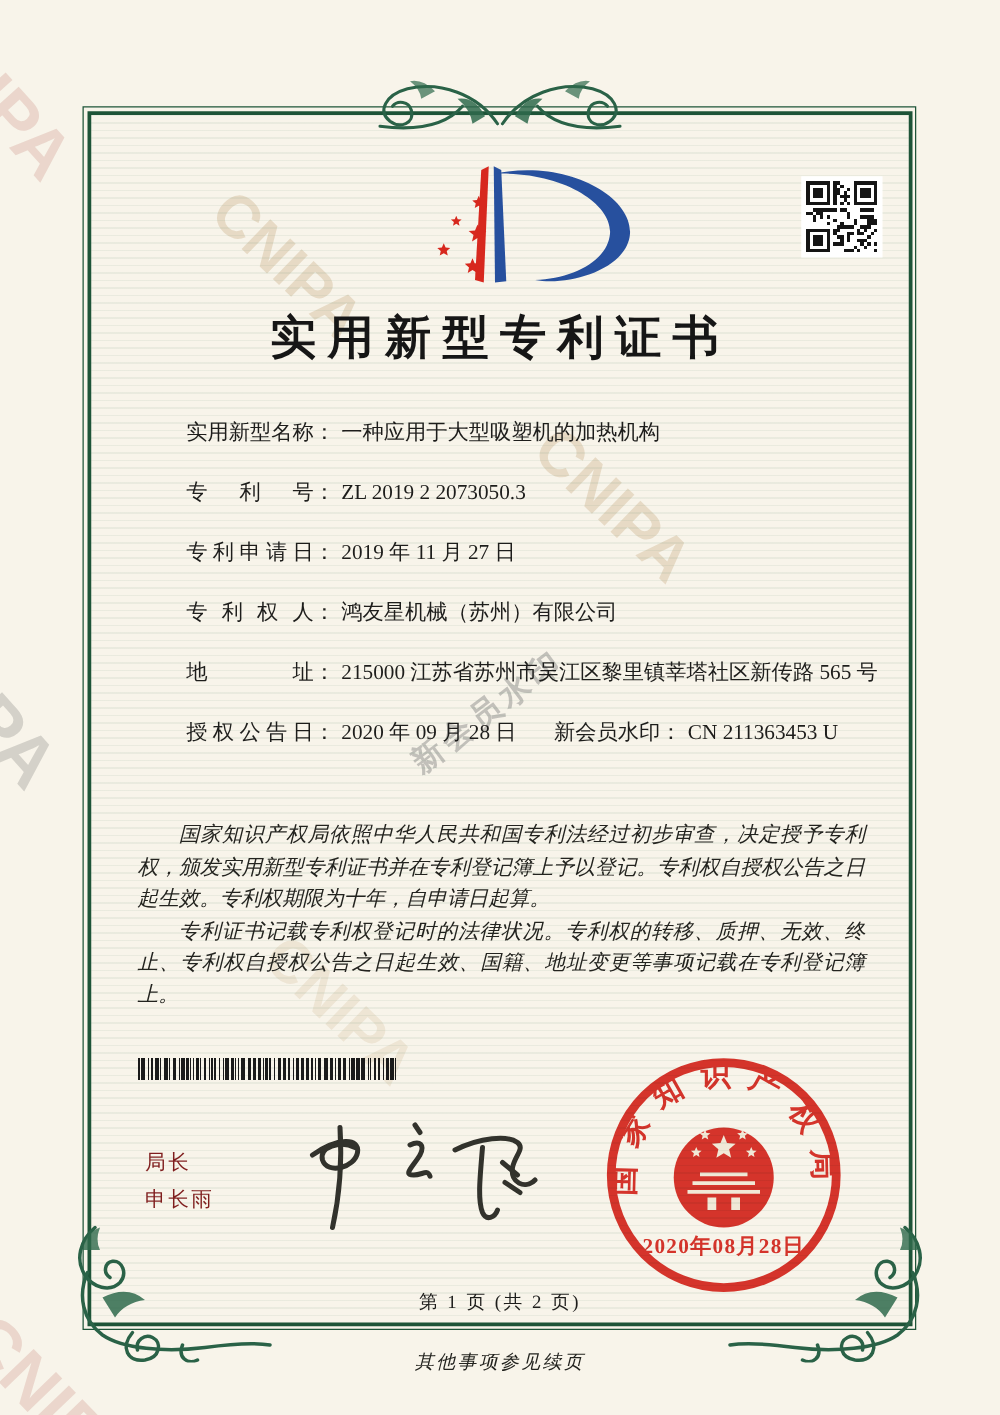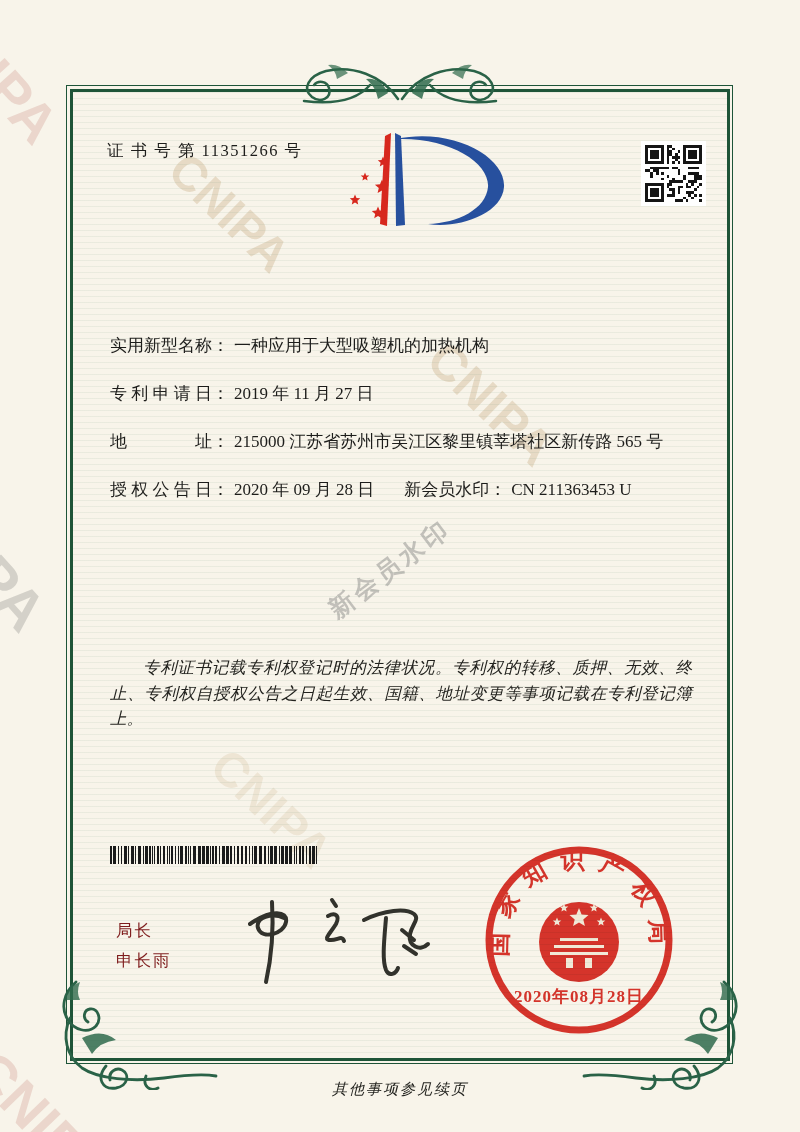--- a/index.html
+++ b/index.html
@@ -28,21 +28,21 @@
          background:repeating-linear-gradient(180deg,rgba(110,150,122,0.10) 0px,rgba(110,150,122,0.10) 1px,rgba(0,0,0,0) 1px,rgba(0,0,0,0) 6px);}
   .orn{position:absolute;z-index:4;pointer-events:none;}
   
   .abs{position:absolute;z-index:3;}
   .cert-no{left:107px;top:140px;font-size:16.5px;letter-spacing:1.5px;}
   .logo{left:338px;top:129px;}
   .qr{left:641px;top:141px;background:#fff;}
   .title{left:0;right:0;top:245px;text-align:center;font-size:37px;font-weight:bold;
          letter-spacing:9px;color:#161616;}
   .rows{left:110px;top:336px;width:594px;display:flex;flex-direction:column;gap:28px;}
-  .row{font-size:17px;line-height:20px;white-space:nowrap;}
+  .row{font-size:17px;line-height:20px;white-space:nowrap;margin-left:39px;}
   .flabel{display:inline-block;width:102px;text-align:justify;text-align-last:justify;vertical-align:top;}
   .fcolon{display:inline-block;}
   .fvalue{margin-left:5px;}
   .grp2{margin-left:30px;}
   .body-text{left:110px;top:655px;width:582px;font-size:16.5px;line-height:25.6px;
              text-align:justify;font-style:italic;color:#23231f;}
   .body-text p{margin:0;text-indent:2em;}
   .barcode{left:110px;top:846px;}
   .signer{left:116px;top:915px;font-family:"Liberation Sans","DejaVu Sans",sans-serif;
           font-size:16.5px;letter-spacing:2px;color:#7f1d1d;line-height:30px;}
@@ -95,21 +95,20 @@
     <use href="#half-scroll" transform="translate(100,0) scale(-1,1)"></use>
     <use href="#half-scroll" transform="translate(100,0)"></use>
   </svg>
   <svg class="orn deco" style="left:46px;top:978px" width="175" height="112" viewBox="0 0 175 112">
     <use href="#corner-flourish"></use>
   </svg>
   <svg class="orn deco" style="left:579px;top:978px" width="175" height="112" viewBox="0 0 175 112">
     <use href="#corner-flourish" transform="translate(175,0) scale(-1,1)"></use>
   </svg>
 
-  <div class="abs cert-no">证 书 号 第 11351266 号</div>
 
   <svg class="abs logo deco" width="172" height="104" viewBox="0 0 172 104">
     <polygon class="star5" fill="#d7281e" points="45.0,27.5 46.5,31.0 50.2,31.3 47.4,33.8 48.2,37.4 45.0,35.5 41.8,37.4 42.6,33.8 39.8,31.3 43.5,31.0"></polygon>
     <polygon class="star5" fill="#d7281e" points="27.0,43.5 28.2,46.4 31.3,46.6 28.9,48.6 29.6,51.6 27.0,50.0 24.4,51.6 25.1,48.6 22.7,46.6 25.8,46.4"></polygon>
     <polygon class="star5" fill="#d7281e" points="44.0,50.5 46.0,55.3 51.1,55.7 47.2,59.0 48.4,64.1 44.0,61.4 39.6,64.1 40.8,59.0 36.9,55.7 42.0,55.3"></polygon>
     <polygon class="star5" fill="#d7281e" points="17.0,65.5 18.5,69.0 22.2,69.3 19.4,71.8 20.2,75.4 17.0,73.5 13.8,75.4 14.6,71.8 11.8,69.3 15.5,69.0"></polygon>
     <polygon class="star5" fill="#d7281e" points="40.0,77.5 41.7,81.6 46.2,82.0 42.8,84.9 43.8,89.3 40.0,86.9 36.2,89.3 37.2,84.9 33.8,82.0 38.3,81.6"></polygon>
     <polygon points="47,7 53,4 49,97 42,95" fill="#d7281e"></polygon>
     <polygon points="57,4 63,7 67,96 58,97" fill="#27509e"></polygon>
     <path d="M58,10 C115,-2 168,28 166,58 C164,86 118,100 90,95 C120,94 148,80 150,58 C152,34 112,8 58,10 Z" fill="#27509e"></path>
@@ -308,37 +307,45 @@
       <rect x="4" y="20" width="1" height="1"></rect>
       <rect x="5" y="20" width="1" height="1"></rect>
       <rect x="6" y="20" width="1" height="1"></rect>
       <rect x="11" y="20" width="1" height="1"></rect>
       <rect x="12" y="20" width="1" height="1"></rect>
       <rect x="13" y="20" width="1" height="1"></rect>
       <rect x="15" y="20" width="1" height="1"></rect>
       <rect x="20" y="20" width="1" height="1"></rect>
     </svg>
 
+  <div class="abs title">实用新型专利证书</div>
 
   <div class="abs rows">
     <div class="row">
       <span class="flabel">实用新型名称</span><span class="fcolon">：</span><span class="fvalue">一种应用于大型吸塑机的加热机构</span>
     </div>
     <div class="row">
+      <span class="flabel">专利号</span><span class="fcolon">：</span><span class="fvalue">ZL 2019 2 2073050.3</span>
+    </div>
+    <div class="row">
       <span class="flabel">专利申请日</span><span class="fcolon">：</span><span class="fvalue">2019 年 11 月 27 日</span>
     </div>
     <div class="row">
+      <span class="flabel">专利权人</span><span class="fcolon">：</span><span class="fvalue">鸿友星机械（苏州）有限公司</span>
+    </div>
+    <div class="row">
       <span class="flabel">地址</span><span class="fcolon">：</span><span class="fvalue">215000 江苏省苏州市吴江区黎里镇莘塔社区新传路 565 号</span>
     </div>
     <div class="row">
       <span class="flabel">授权公告日</span><span class="fcolon">：</span><span class="fvalue">2020 年 09 月 28 日</span><span class="grp2"><span>新会员水印</span><span>：</span><span class="fvalue">CN 211363453 U</span></span>
     </div>
   </div>
 
   <div class="abs body-text">
+    <p>国家知识产权局依照中华人民共和国专利法经过初步审查，决定授予专利权，颁发实用新型专利证书并在专利登记簿上予以登记。专利权自授权公告之日起生效。专利权期限为十年，自申请日起算。</p>
     <p>专利证书记载专利权登记时的法律状况。专利权的转移、质押、无效、终止、专利权自授权公告之日起生效、国籍、地址变更等事项记载在专利登记簿上。</p>
   </div>
 
   <svg id="barcode" class="abs barcode deco" width="212" height="18" viewBox="0 0 212 18" shape-rendering="crispEdges">
       <rect x="0" y="0" width="2" height="18"></rect>
       <rect x="3" y="0" width="3" height="18"></rect>
       <rect x="8" y="0" width="1" height="18"></rect>
       <rect x="11" y="0" width="1" height="18"></rect>
       <rect x="14" y="0" width="3" height="18"></rect>
       <rect x="18" y="0" width="1" height="18"></rect>
@@ -432,16 +439,17 @@
       <polygon class="star5" fill="#f8f4ea" points="113.0,61.5 114.2,64.4 117.3,64.6 114.9,66.6 115.6,69.6 113.0,68.0 110.4,69.6 111.1,66.6 108.7,64.6 111.8,64.4"></polygon>
       <rect x="79" y="96" width="38" height="3" fill="#f8f4ea"></rect>
       <rect x="73" y="103" width="50" height="3" fill="#f8f4ea"></rect>
       <rect x="69" y="110" width="58" height="3" fill="#f8f4ea"></rect>
       <rect x="85" y="116" width="7" height="10" fill="#f8f4ea"></rect>
       <rect x="104" y="116" width="7" height="10" fill="#f8f4ea"></rect>
     </g>
     <text x="98" y="160" text-anchor="middle" font-size="17" font-weight="bold" fill="#d8251c" letter-spacing="1" font-family="'Liberation Serif','DejaVu Serif',serif">2020年08月28日</text>
   </svg>
 
+  <div class="abs page-number">第 1 页 (共 2 页)</div>
 
   <div class="abs footer-note">其他事项参见续页</div>
 
 </div>
 
 </body></html>

